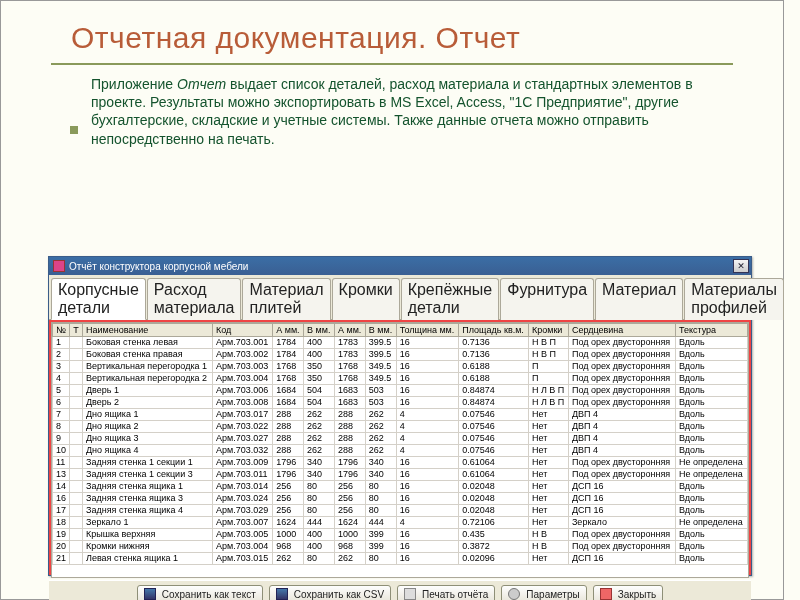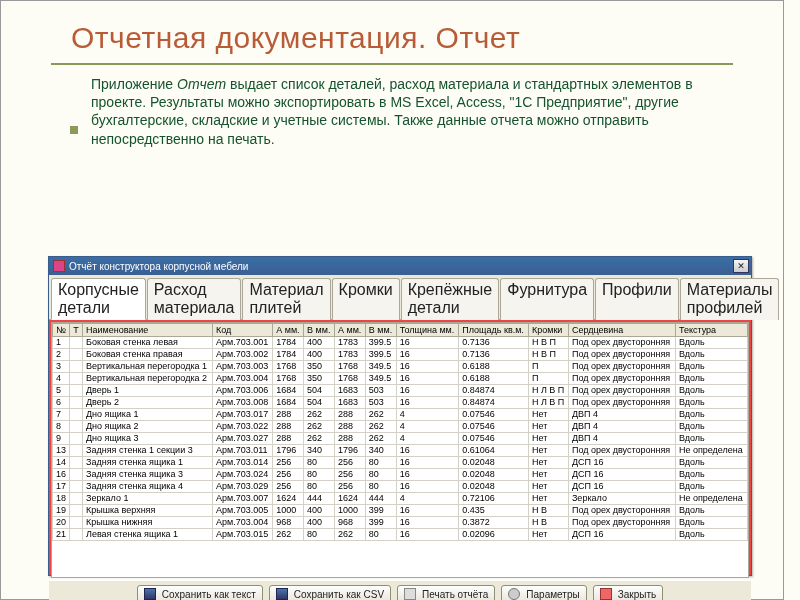--- a/index.html
+++ b/index.html
@@ -170,21 +170,21 @@
       <span class="winbtn">✕</span>
     </div>
 
     <div class="tabbar">
       <div class="tab active">Корпусные детали</div>
       <div class="tab">Расход материала</div>
       <div class="tab">Материал плитей</div>
       <div class="tab">Кромки</div>
       <div class="tab">Крепёжные детали</div>
       <div class="tab">Фурнитура</div>
-      <div class="tab">Профили</div>
+      <div class="tab">Материал</div>
       <div class="tab">Материалы профилей</div>
     </div>
 
     <div class="grid-wrap">
       <table class="grid">
         <thead>
             <tr id="hdr-row">
               <th>№</th>
               <th>Т</th>
               <th>Наименование</th>
@@ -330,20 +330,50 @@
               <td>262</td>
               <td>288</td>
               <td>262</td>
               <td>4</td>
               <td>0.07546</td>
               <td>Нет</td>
               <td>ДВП 4</td>
               <td>Вдоль</td>
             </tr>
             <tr>
+              <td>10</td>
+              <td></td>
+              <td>Дно ящика 4</td>
+              <td>Арм.703.032</td>
+              <td>288</td>
+              <td>262</td>
+              <td>288</td>
+              <td>262</td>
+              <td>4</td>
+              <td>0.07546</td>
+              <td>Нет</td>
+              <td>ДВП 4</td>
+              <td>Вдоль</td>
+            </tr>
+            <tr>
+              <td>11</td>
+              <td></td>
+              <td>Задняя стенка 1 секции 1</td>
+              <td>Арм.703.009</td>
+              <td>1796</td>
+              <td>340</td>
+              <td>1796</td>
+              <td>340</td>
+              <td>16</td>
+              <td>0.61064</td>
+              <td>Нет</td>
+              <td>Под орех двусторонняя</td>
+              <td>Не определена</td>
+            </tr>
+            <tr>
               <td>13</td>
               <td></td>
               <td>Задняя стенка 1 секции 3</td>
               <td>Арм.703.011</td>
               <td>1796</td>
               <td>340</td>
               <td>1796</td>
               <td>340</td>
               <td>16</td>
               <td>0.61064</td>
@@ -422,21 +452,21 @@
               <td>399</td>
               <td>16</td>
               <td>0.435</td>
               <td>Н В</td>
               <td>Под орех двусторонняя</td>
               <td>Вдоль</td>
             </tr>
             <tr>
               <td>20</td>
               <td></td>
-              <td>Крышка нижняя</td>
+              <td>Кромки нижняя</td>
               <td>Арм.703.004</td>
               <td>968</td>
               <td>400</td>
               <td>968</td>
               <td>399</td>
               <td>16</td>
               <td>0.3872</td>
               <td>Н В</td>
               <td>Под орех двусторонняя</td>
               <td>Вдоль</td>

